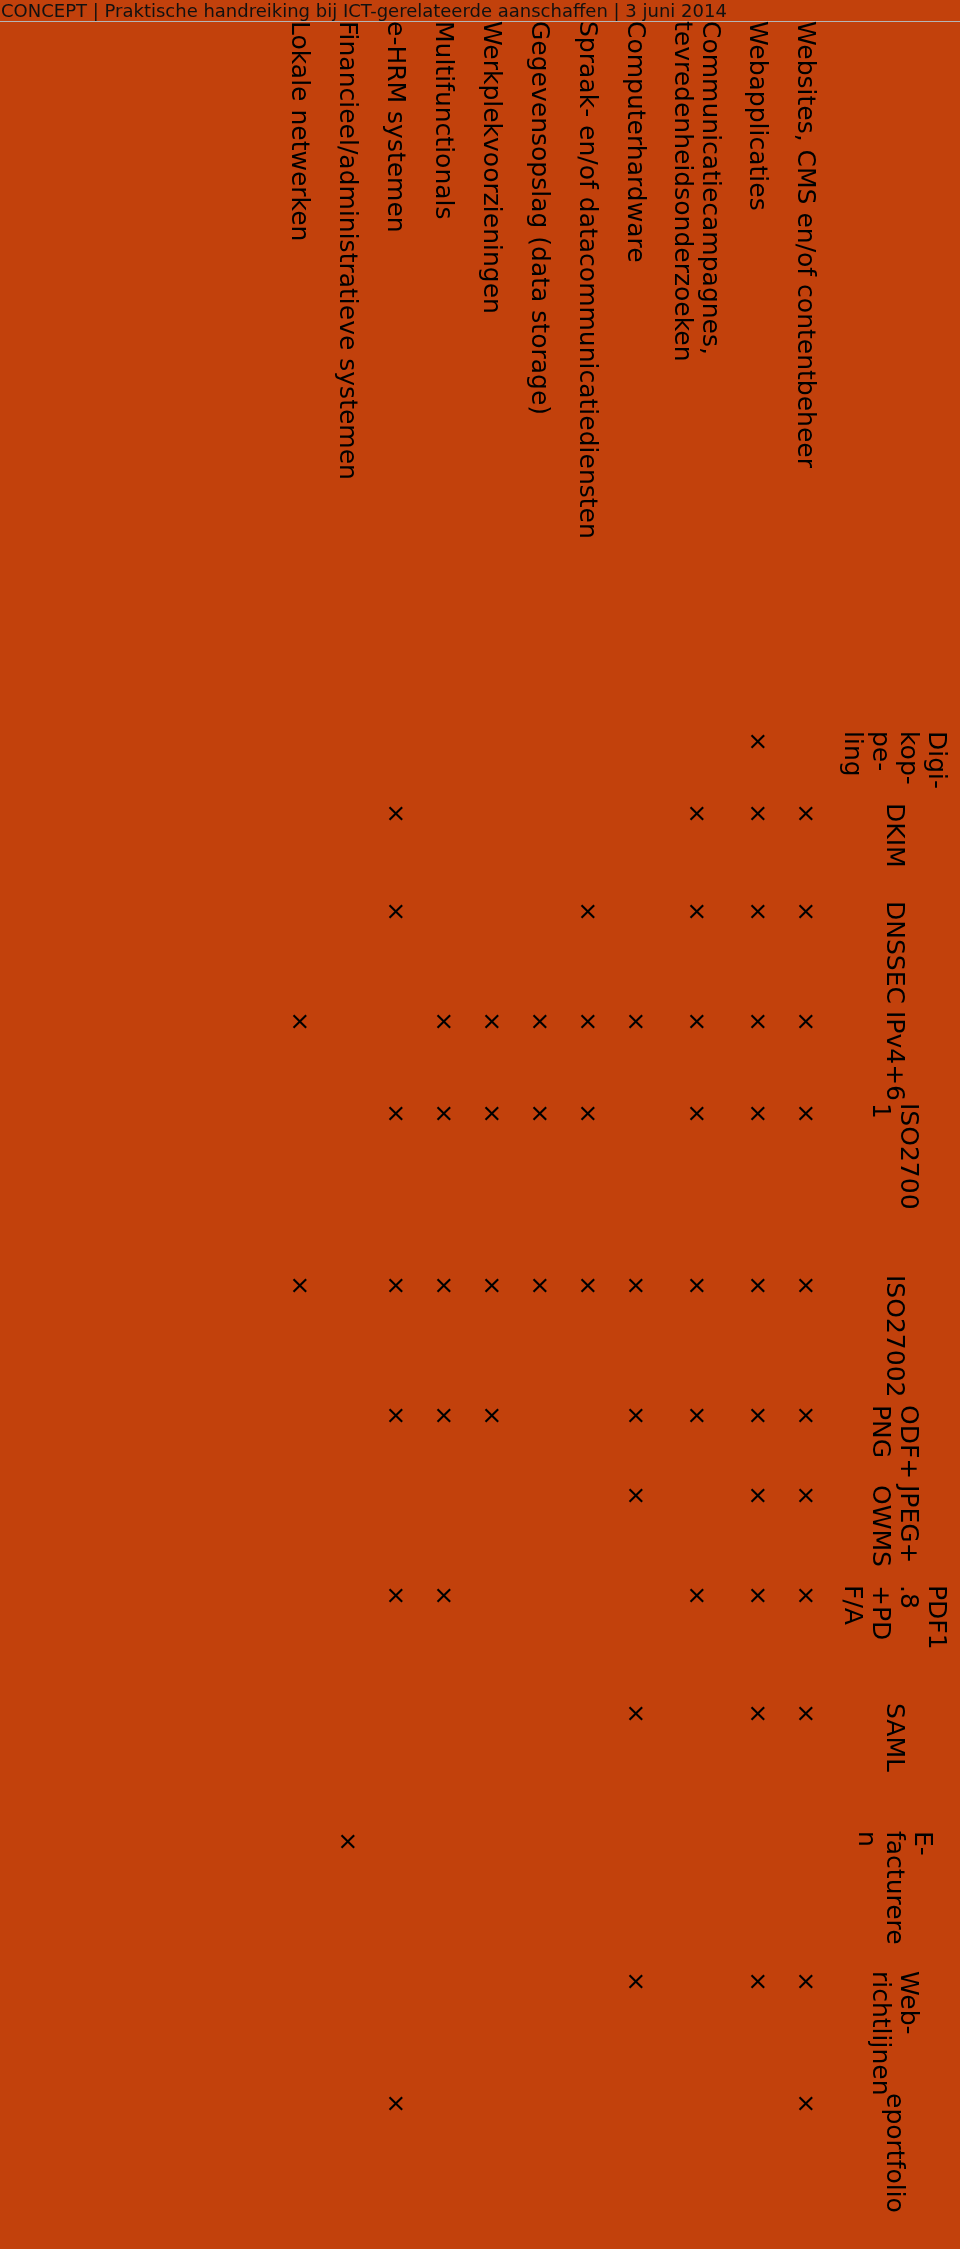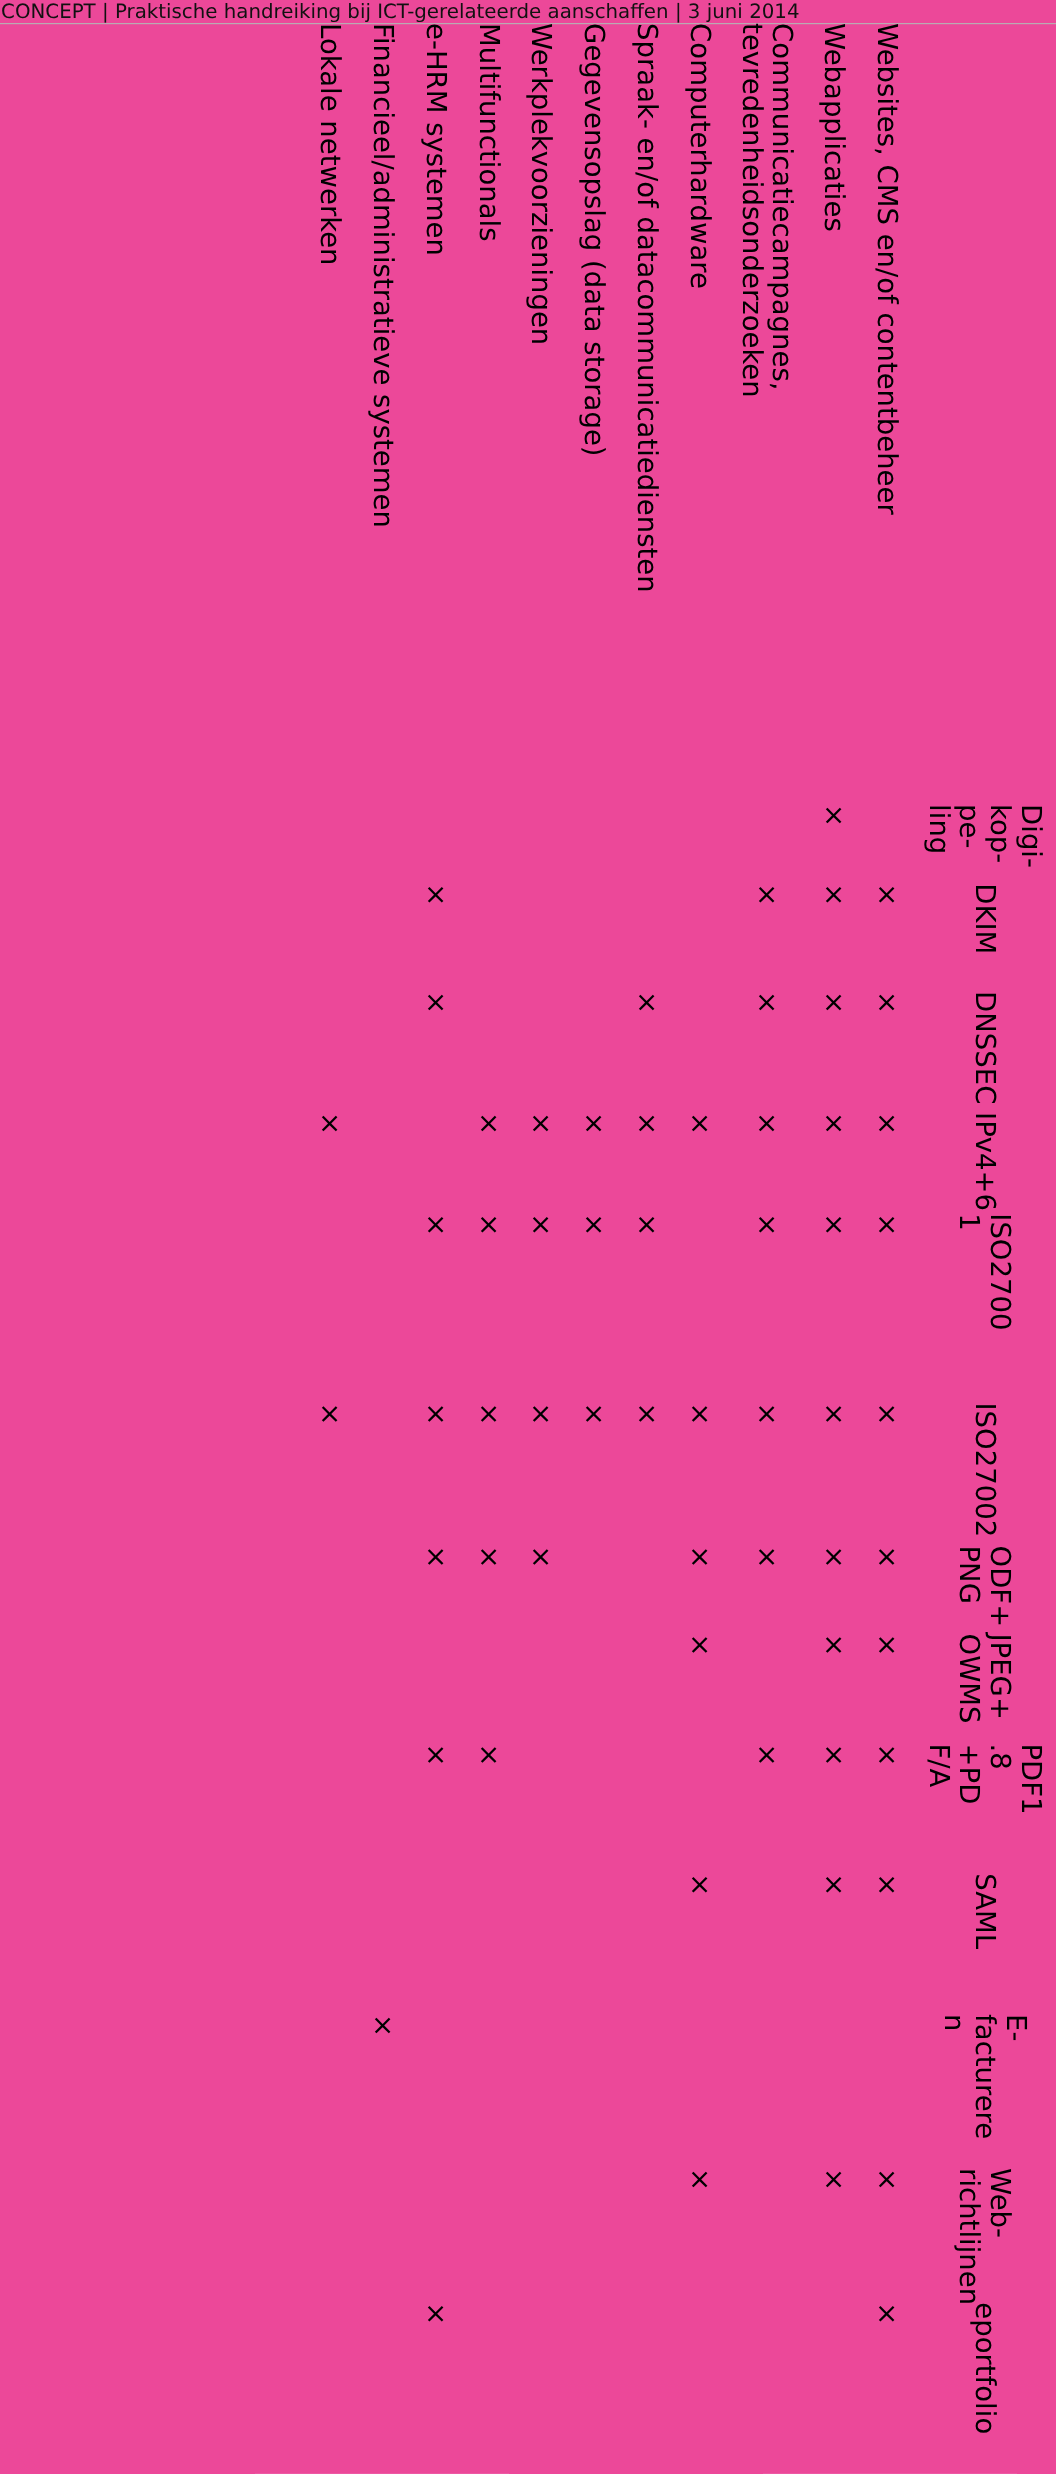--- a/index.html
+++ b/index.html
@@ -1,17 +1,17 @@
 <!DOCTYPE html>
 <html><head>
 <meta charset="utf-8">
 <style>
   html,body{margin:0;padding:0;background:#ffffff;}
   body{width:960px;height:2249px;overflow:hidden;font-family:"DejaVu Sans",sans-serif;color:#000;}
-  .page{position:relative;width:960px;height:2249px;background:#ec4899;overflow:hidden;}
+  .page{position:relative;width:960px;height:2249px;background:#c2410c;overflow:hidden;}
 
   .page-header{position:absolute;left:1px;top:1px;font-size:18px;line-height:20px;
                white-space:nowrap;color:#111;letter-spacing:0px;}
   .header-rule{position:absolute;left:0;top:21px;width:960px;height:1px;background:#b5b5b5;}
 
   
   .rot-wrap{position:absolute;left:0;top:0;transform-origin:0 0;
             transform:translate(960px,18px) rotate(90deg);}
   table.matrix{border-collapse:collapse;table-layout:fixed;width:2222px;
                font-size:25px;line-height:28px;}

